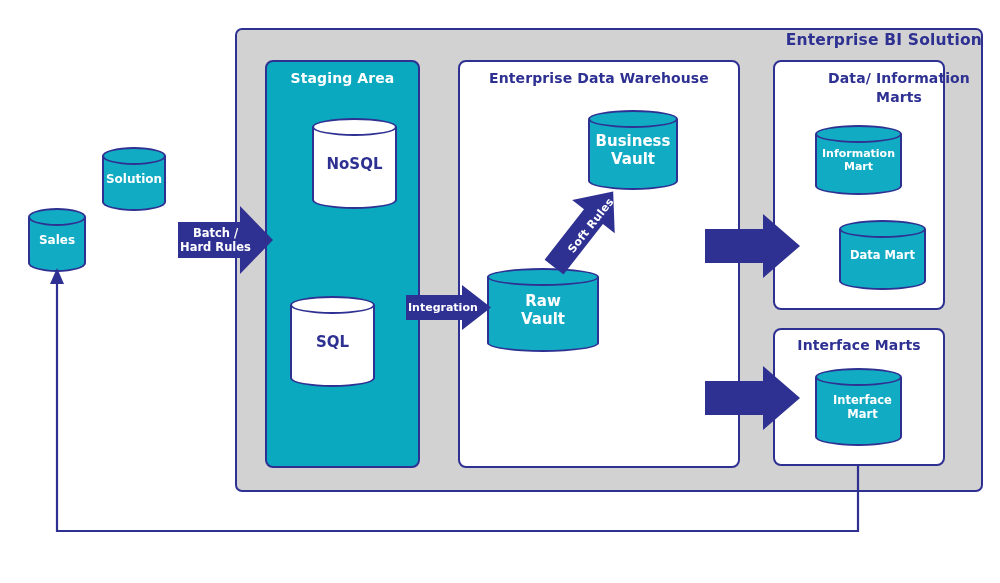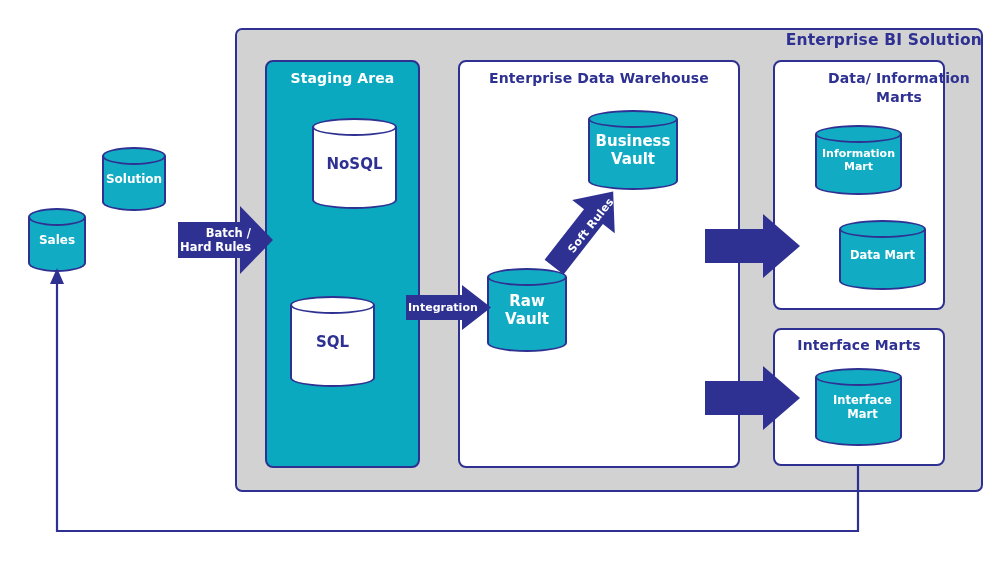--- a/index.html
+++ b/index.html
@@ -98,21 +98,21 @@
   .cyl.white .body{background:#ffffff;}
   .cyl.white .top, .cyl.white .bot{background:#ffffff;}
   .cyl.white .label{color:#2e3192;}
 
   
   .arrow{position:absolute;}
   .arrow svg{display:block;}
   .arrow .alabel{
     position:absolute; left:0; right:0; top:50%;
     transform:translateY(-50%);
-    text-align:right;
+    text-align:center;
     color:#ffffff;
     font-size:11.5px;
     font-weight:bold;
     line-height:1.25;
     pointer-events:none;
   }
   #arrow-batch{left:178px; top:206px; width:95px; height:68px;}
   #arrow-batch .alabel{left:2px; right:22px; font-size:11.5px;}
 
   #arrow-integration{left:406px; top:285px; width:85px; height:45px;}
@@ -199,21 +199,21 @@
   <div class="cyl abs" id="cyl-business-vault" style="left:588px; top:110px; width:90px; height:80px;">
     <div class="bot"></div>
     <div class="body"></div>
     <div class="top"></div>
     <div class="label" style="font-size:15px;">
       <div>Business</div>
       <div>Vault</div>
     </div>
   </div>
 
-  <div class="cyl abs" id="cyl-raw-vault" style="left:487px; top:268px; width:80px; height:84px;">
+  <div class="cyl abs" id="cyl-raw-vault" style="left:487px; top:268px; width:80px; height:84px;padding-left:32px;">
     <div class="bot"></div>
     <div class="body"></div>
     <div class="top"></div>
     <div class="label" style="font-size:15px;">
       <div>Raw</div>
       <div>Vault</div>
     </div>
   </div>
 
   <div class="panel abs" id="marts-panel"></div>

